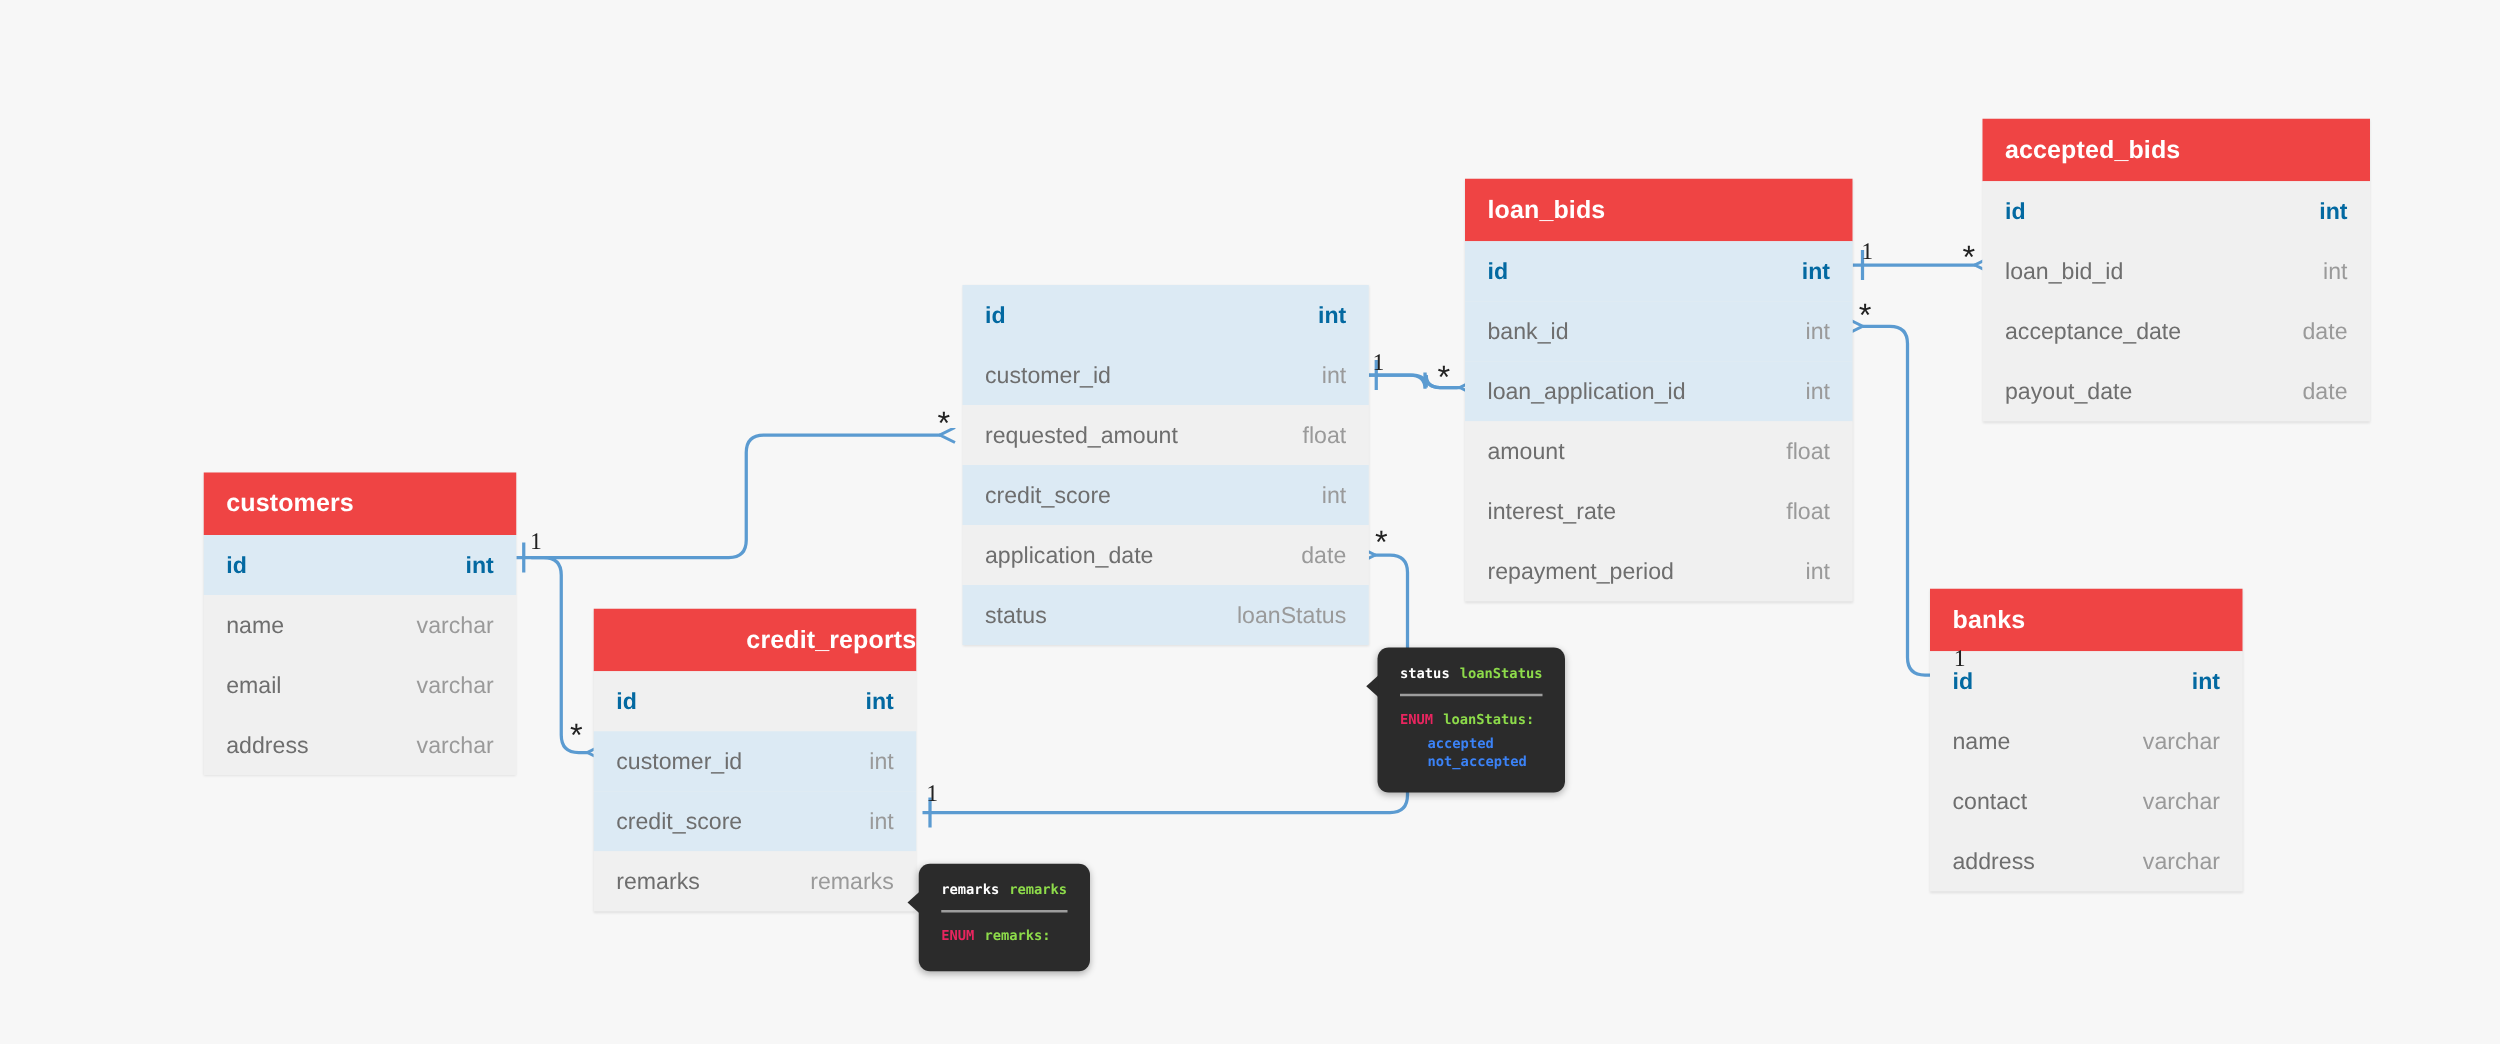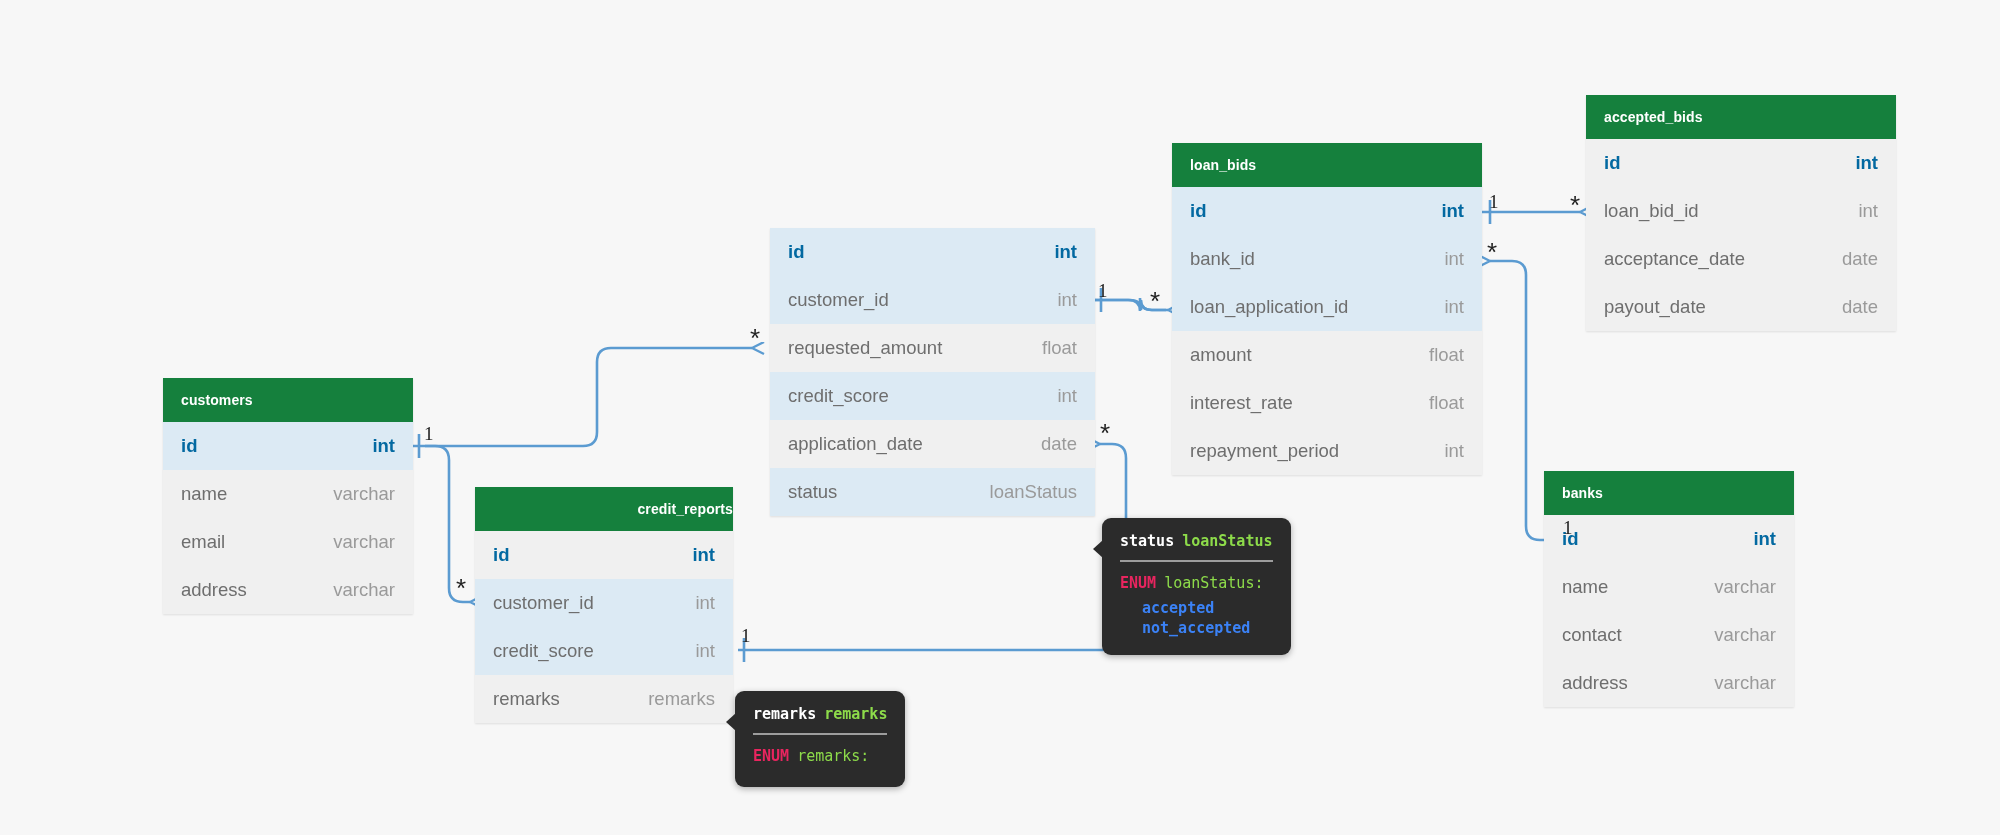--- a/index.html
+++ b/index.html
@@ -29,24 +29,24 @@
     pointer-events: none;
     z-index: 1;
   }
   .entity {
     position: absolute;
     z-index: 2;
     box-shadow: 0 1px 2px rgba(0,0,0,0.10);
     background: #f0f0f0;
   }
   .entity-header {
-    background: #15803d;
+    background: #ef4444;
     color: #ffffff;
     font-weight: bold;
-    font-size: 14px;
+    font-size: 20px;
     line-height: 1;
     padding: 15px 0 15px 18px;
     letter-spacing: 0.1px;
     white-space: nowrap;
   }
   .entity-rows {
     display: block;
   }
   .field-row {
     display: flex;
@@ -90,21 +90,21 @@
     font-family: "Liberation Sans", sans-serif;
   }
   
   .tooltip {
     position: absolute;
     z-index: 6;
     background: #2b2b2b;
     border-radius: 9px;
     padding: 14px 18px 16px 18px;
     font-family: "DejaVu Sans Mono", monospace;
-    font-size: 15px;
+    font-size: 11px;
     box-shadow: 0 2px 6px rgba(0,0,0,0.30);
   }
   .tooltip .tt-title {
     white-space: nowrap;
     margin-bottom: 10px;
   }
   .tooltip .tt-field {
     color: #ffffff;
     font-weight: bold;
   }
@@ -121,21 +121,21 @@
   .tooltip .tt-enumline {
     white-space: nowrap;
     margin-bottom: 6px;
   }
   .tooltip .tt-kw {
     color: #e8255f;
     font-weight: bold;
   }
   .tooltip .tt-enumname {
     color: #8ddb4a;
-    font-weight: normal;
+    font-weight: bold;
     margin-left: 8px;
   }
   .tooltip .tt-value {
     color: #3b82f6;
     font-weight: bold;
     white-space: nowrap;
     padding-left: 22px;
     line-height: 1.35;
   }
   .tooltip .tail {

